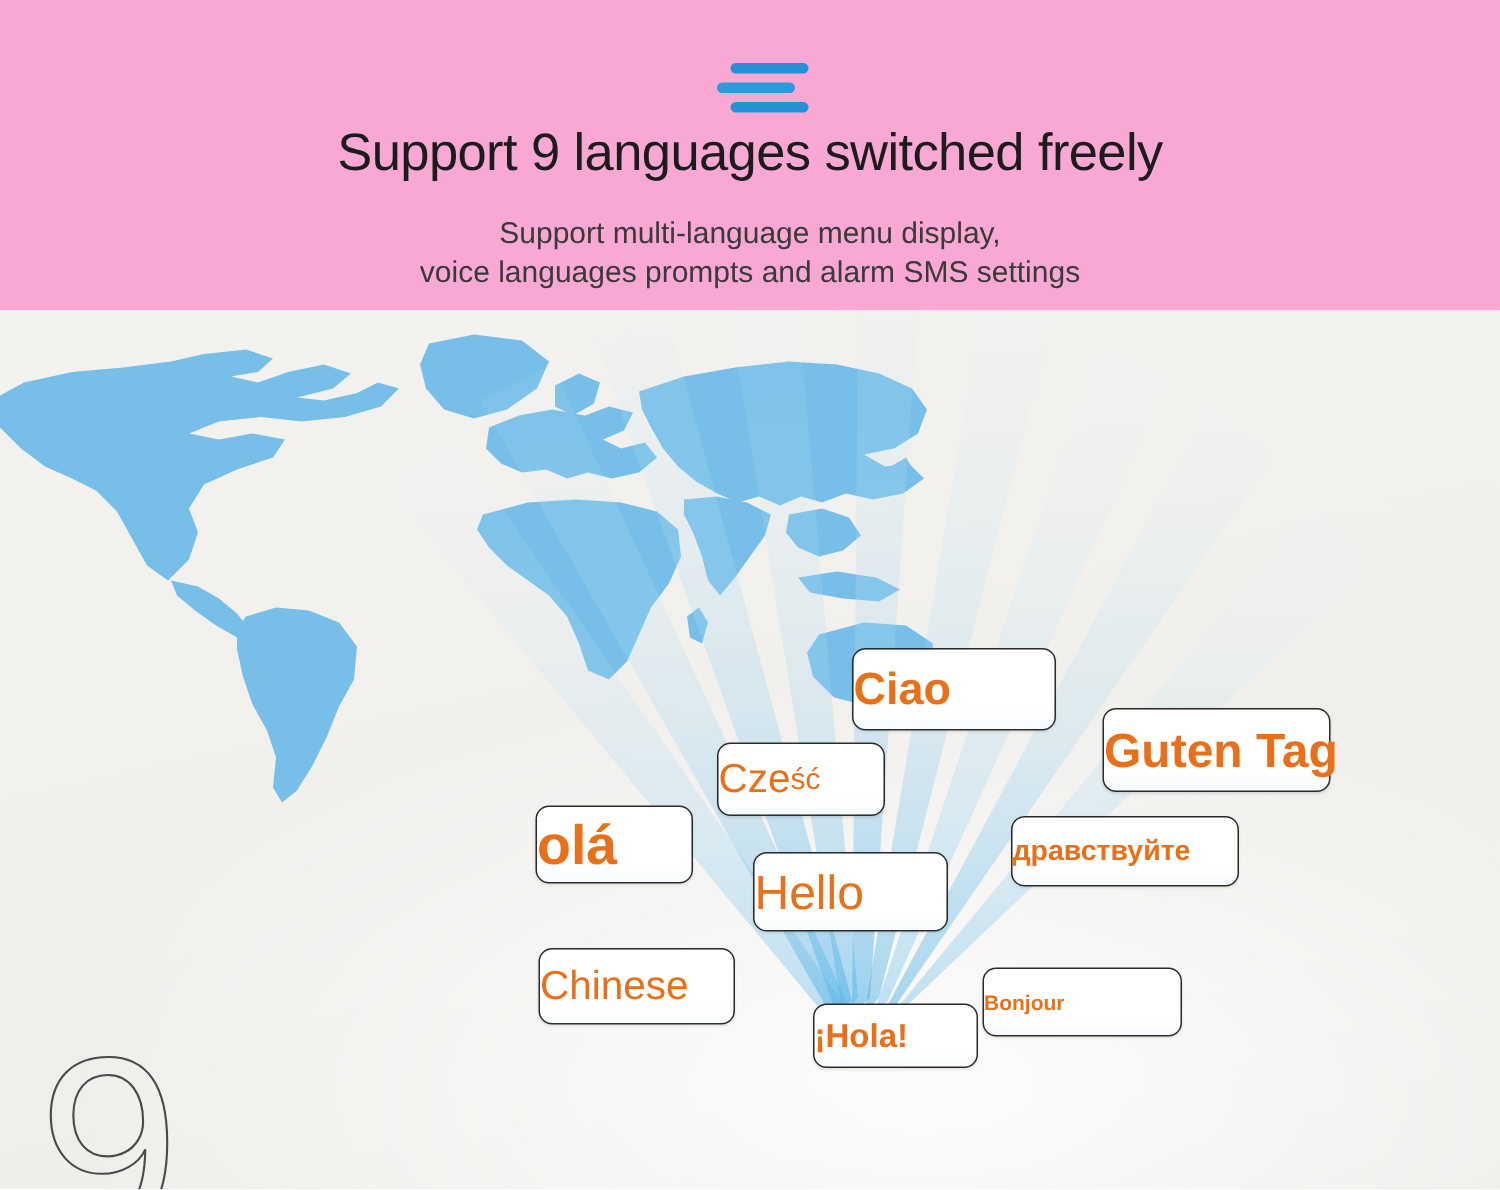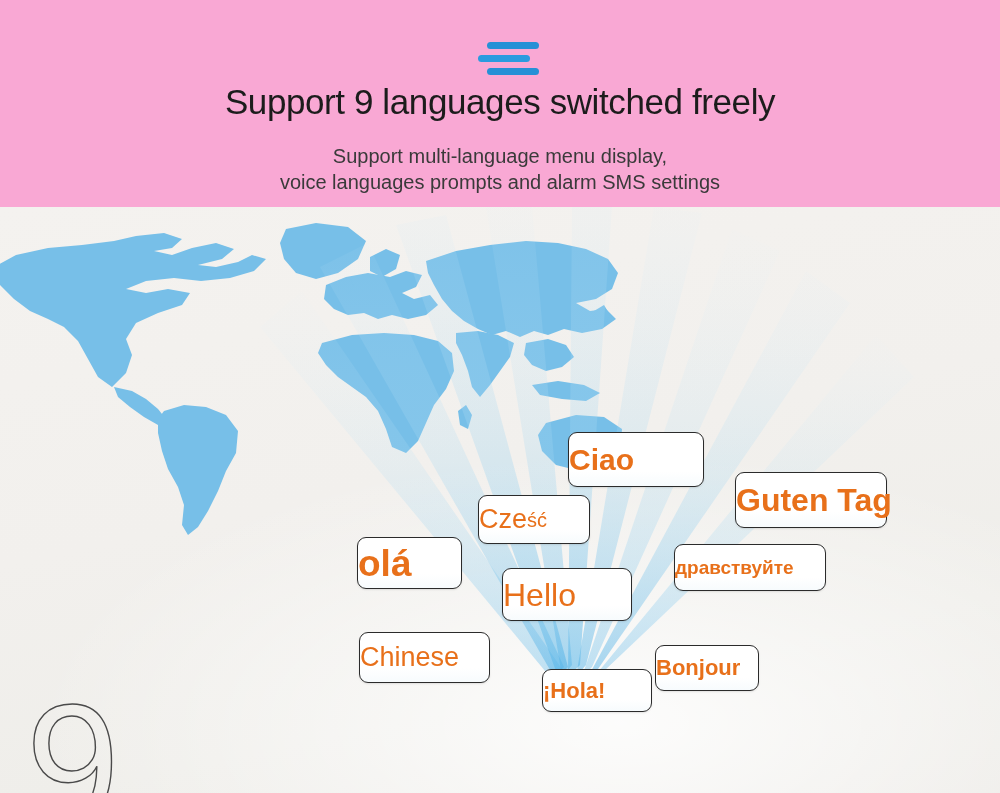--- a/index.html
+++ b/index.html
@@ -61,21 +61,21 @@
   .bubble.b-bold { font-weight:bold; }
   .bubble .sub { font-size:0.74em; }
 
   
   #bub-ciao      { left:568px; top:225px; width:136px; height:55px;  font-size:30px; }
   #bub-guten     { left:735px; top:265px; width:152px; height:56px;  font-size:32px; }
   #bub-czesc     { left:478px; top:288px; width:112px; height:49px;  font-size:27px; }
   #bub-zdrav     { left:674px; top:337px; width:152px; height:47px;  font-size:19px; }
   #bub-ola       { left:357px; top:314px; width:105px; height:52px;  font-size:37px;margin-top:16px; }
   #bub-hello     { left:502px; top:361px; width:130px; height:53px;  font-size:32px; }
-  #bub-bonjour   { left:655px; top:438px; width:104px; height:46px;  font-size:22px; }
+  #bub-bonjour   { left:655px; top:438px; width:133px; height:46px;  font-size:14px; }
   #bub-chinese   { left:359px; top:425px; width:131px; height:51px;  font-size:27px; }
   #bub-hola      { left:516px; top:462px; width:110px; height:43px;  font-size:22px;margin-left:26px; }
 
   
   .big-nine {
     position:absolute; left:26px; top:498px; width:120px; height:125px;
     font-size:168px; line-height:118px; color:#555; font-weight:300;
     -webkit-text-stroke:1.4px #4a4a4a; color:transparent;
     font-family:"Liberation Sans", sans-serif;
   }

